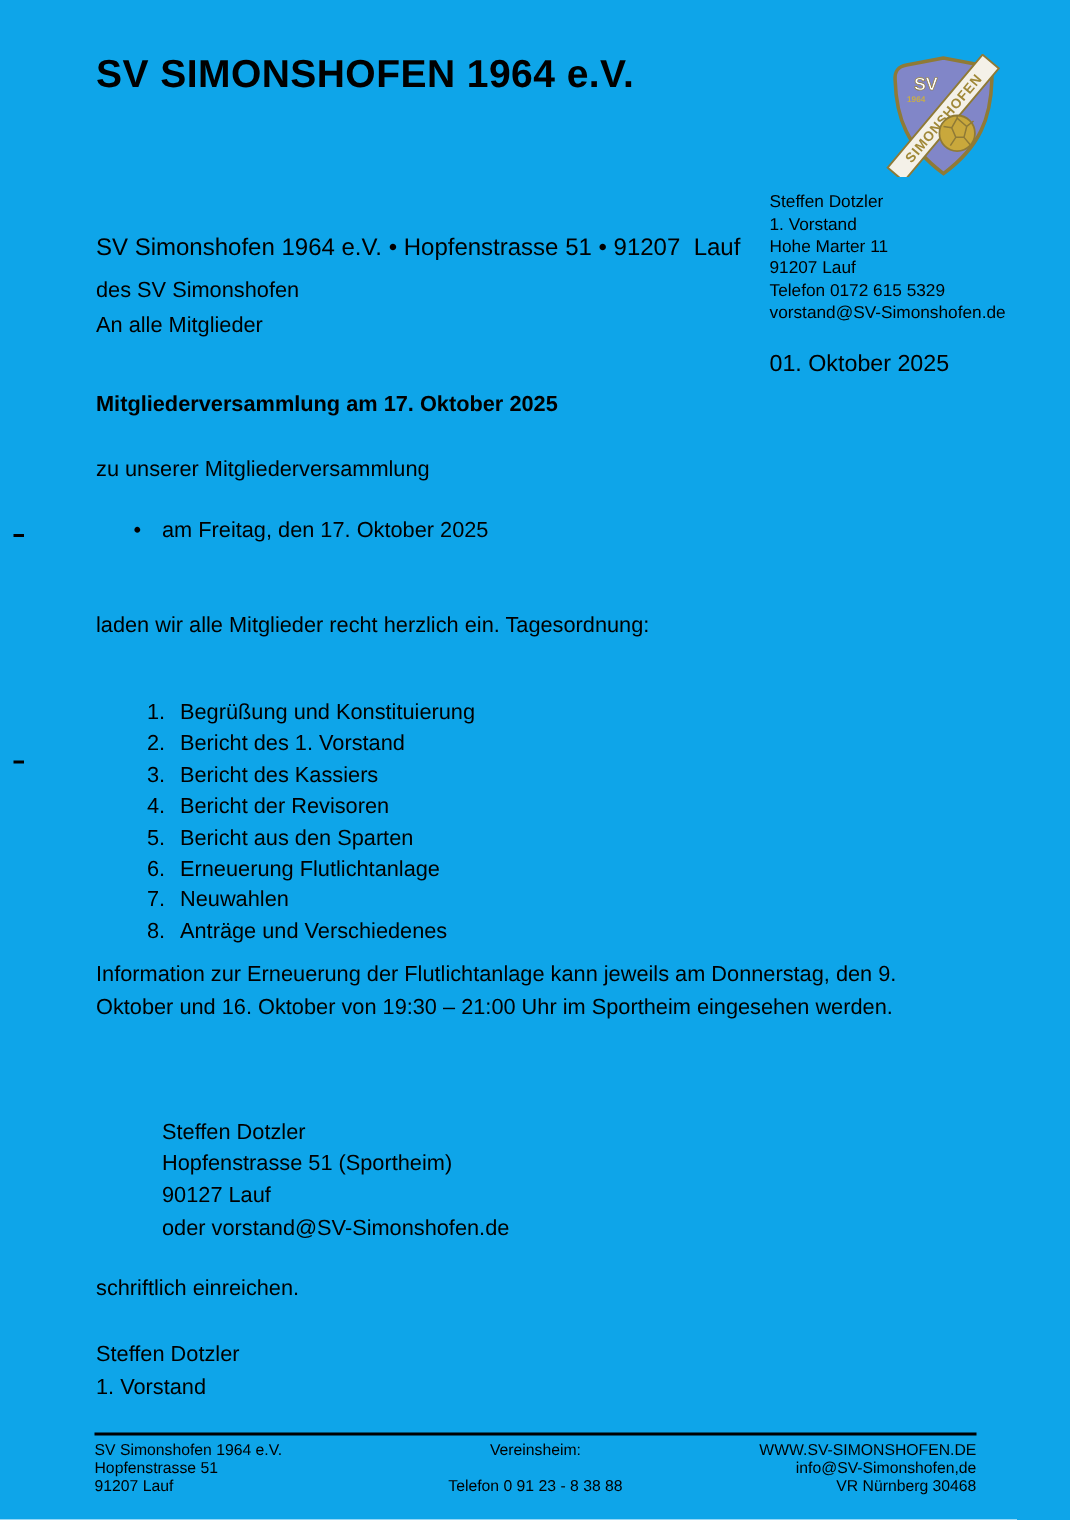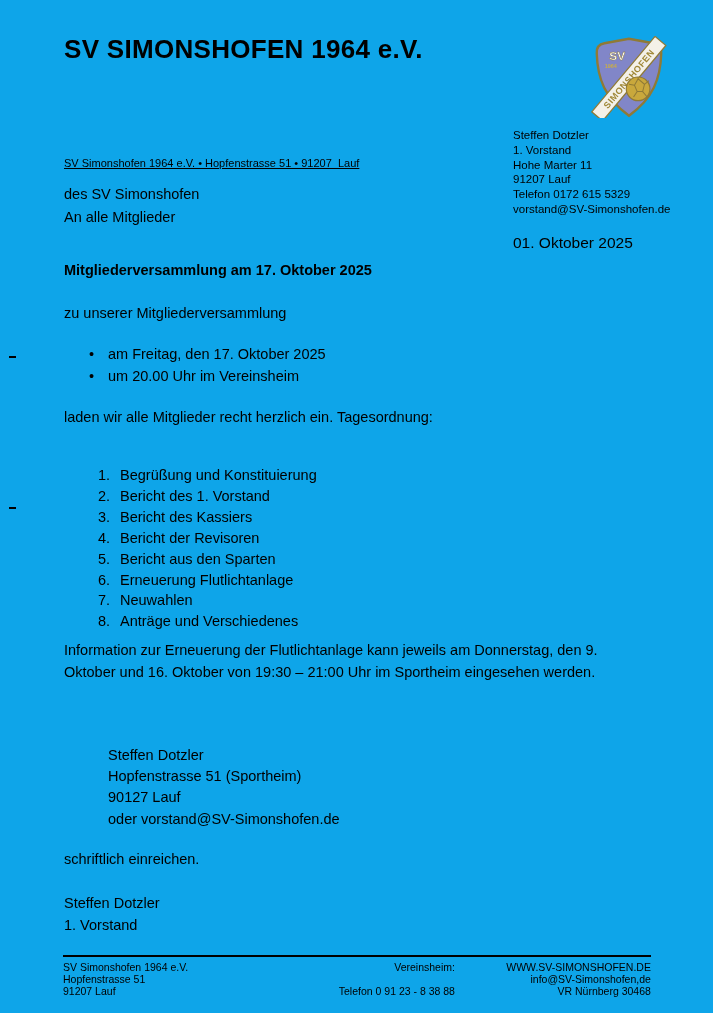--- a/index.html
+++ b/index.html
@@ -9,21 +9,21 @@
   }
 
   .title { position:absolute; left:64px; top:34px; font-size:26px; font-weight:bold; letter-spacing:0.3px; }
 
   .logo { position:absolute; left:589px; top:36px; width:80px; height:82px; }
 
   .contact { position:absolute; left:513px; top:128px; font-size:11.5px; line-height:14.8px; }
 
   .date-line { position:absolute; left:513px; top:234px; font-size:15.5px; }
 
-  .sender-line { position:absolute; left:64px; top:157px; font-size:11px; text-decoration:underline; white-space:pre; }
+  .sender-line { position:absolute; left:64px; top:157px; font-size:16px; white-space:pre; }
 
   .recipient { position:absolute; left:64px; top:183px; font-size:14.5px; line-height:22.5px; }
 
   .subject { position:absolute; left:64px; top:262px; font-size:14.5px; font-weight:bold; }
 
   .intro { position:absolute; left:64px; top:305px; font-size:14.5px; }
 
   ul.bullets { position:absolute; left:64px; top:343px; margin:0; padding:0; list-style:none; font-size:14.5px; line-height:22.3px; }
   ul.bullets li { position:relative; padding-left:44px; }
   ul.bullets li::before { content:"\2022"; position:absolute; left:25px; }
@@ -44,21 +44,21 @@
 
   .signature { position:absolute; left:64px; top:893px; font-size:14.5px; line-height:21.5px; }
 
   .fold-mark { position:absolute; left:9px; width:7px; height:2px; background:#000; }
   .fold-mark.m1 { top:356px; }
   .fold-mark.m2 { top:507px; }
 
   .footer-rule { position:absolute; left:63px; top:955px; width:588px; height:0; border-top:2px solid #000; }
   .footer { position:absolute; left:63px; top:961px; width:588px; display:flex; font-size:10.5px; line-height:12.2px; }
   .footer .col { width:33.33%; }
-  .footer .col.mid { text-align:right; }
+  .footer .col.mid { text-align:center; }
   .footer .col.right { text-align:right; }
   .footer .row { min-height:12.2px; }
 </style>
 </head>
 <body>
 
 <div class="page">
 
   <div class="fold-mark m1"></div>
   <div class="fold-mark m2"></div>
@@ -94,21 +94,20 @@
   <div class="recipient">
     <div>des SV Simonshofen</div>
     <div>An alle Mitglieder</div>
   </div>
 
   <div class="subject">Mitgliederversammlung am 17. Oktober 2025</div>
   <div class="intro">zu unserer Mitgliederversammlung</div>
 
   <ul class="bullets">
     <li>am Freitag, den 17. Oktober 2025</li>
-    <li>um 20.00 Uhr im Vereinsheim</li>
   </ul>
 
   <div class="invite">laden wir alle Mitglieder recht herzlich ein. Tagesordnung:</div>
 
   <ol class="agenda">
     <li>Begrüßung und Konstituierung</li>
     <li>Bericht des 1. Vorstand</li>
     <li>Bericht des Kassiers</li>
     <li>Bericht der Revisoren</li>
     <li>Bericht aus den Sparten</li>

